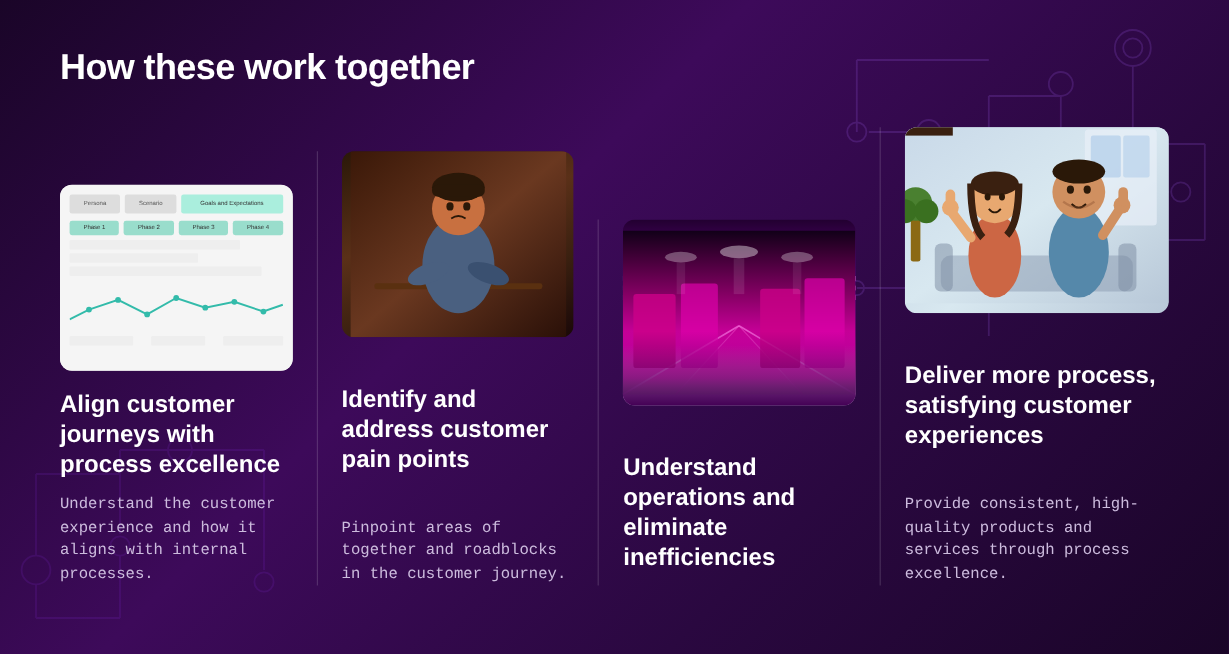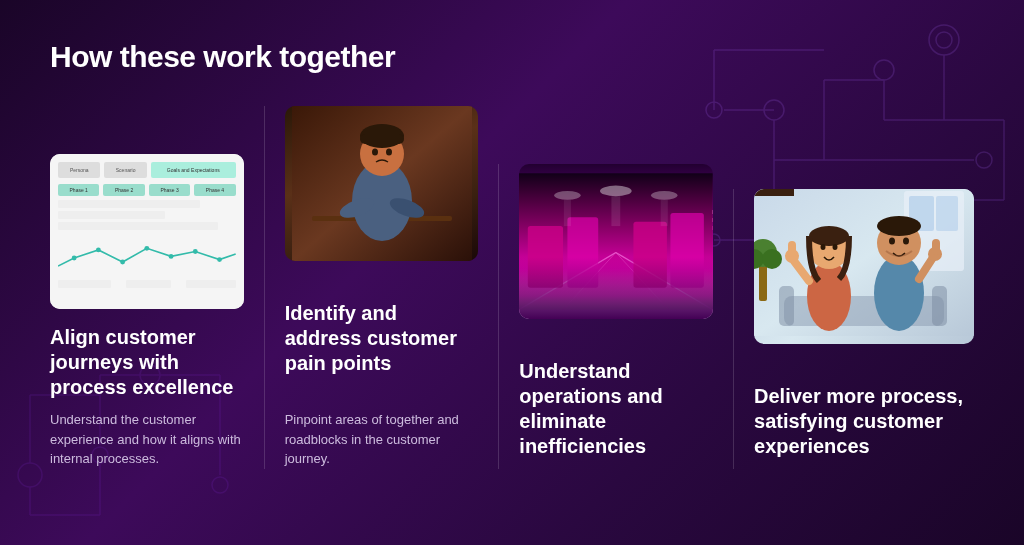--- a/index.html
+++ b/index.html
@@ -121,20 +121,21 @@
       font-weight: 700;
       color: #ffffff;
       line-height: 1.25;
       margin-bottom: 10px;
     }
 
     .card-desc {
       font-size: 13px;
       color: #ccbbdd;
       line-height: 1.5;
+      font-family: Liberation Mono, monospace;
     }
 
     
     .circuit-svg {
       position: absolute;
       top: 0;
       right: 0;
       width: 400px;
       height: 300px;
       opacity: 0.18;
@@ -432,16 +433,17 @@
 
             <path d="M132,70 Q145,80 158,70" stroke="#8a5030" stroke-width="2" fill="none" opacity="0.4"></path>
 
             <line x1="165" y1="98" x2="178" y2="78" stroke="#d09060" stroke-width="8" stroke-linecap="round"></line>
             <circle cx="181" cy="73" r="7" fill="#d09060"></circle>
             <rect x="178" y="58" width="8" height="16" rx="4" fill="#d09060"></rect>
           </svg>
         </div>
       </div>
       <h3 class="card-title">Deliver more process, satisfying customer experiences</h3>
+      <p class="card-desc">Provide consistent, high-quality products and services through process excellence.</p>
     </div>
 
   </div>
 </div>
 
 </body></html>

